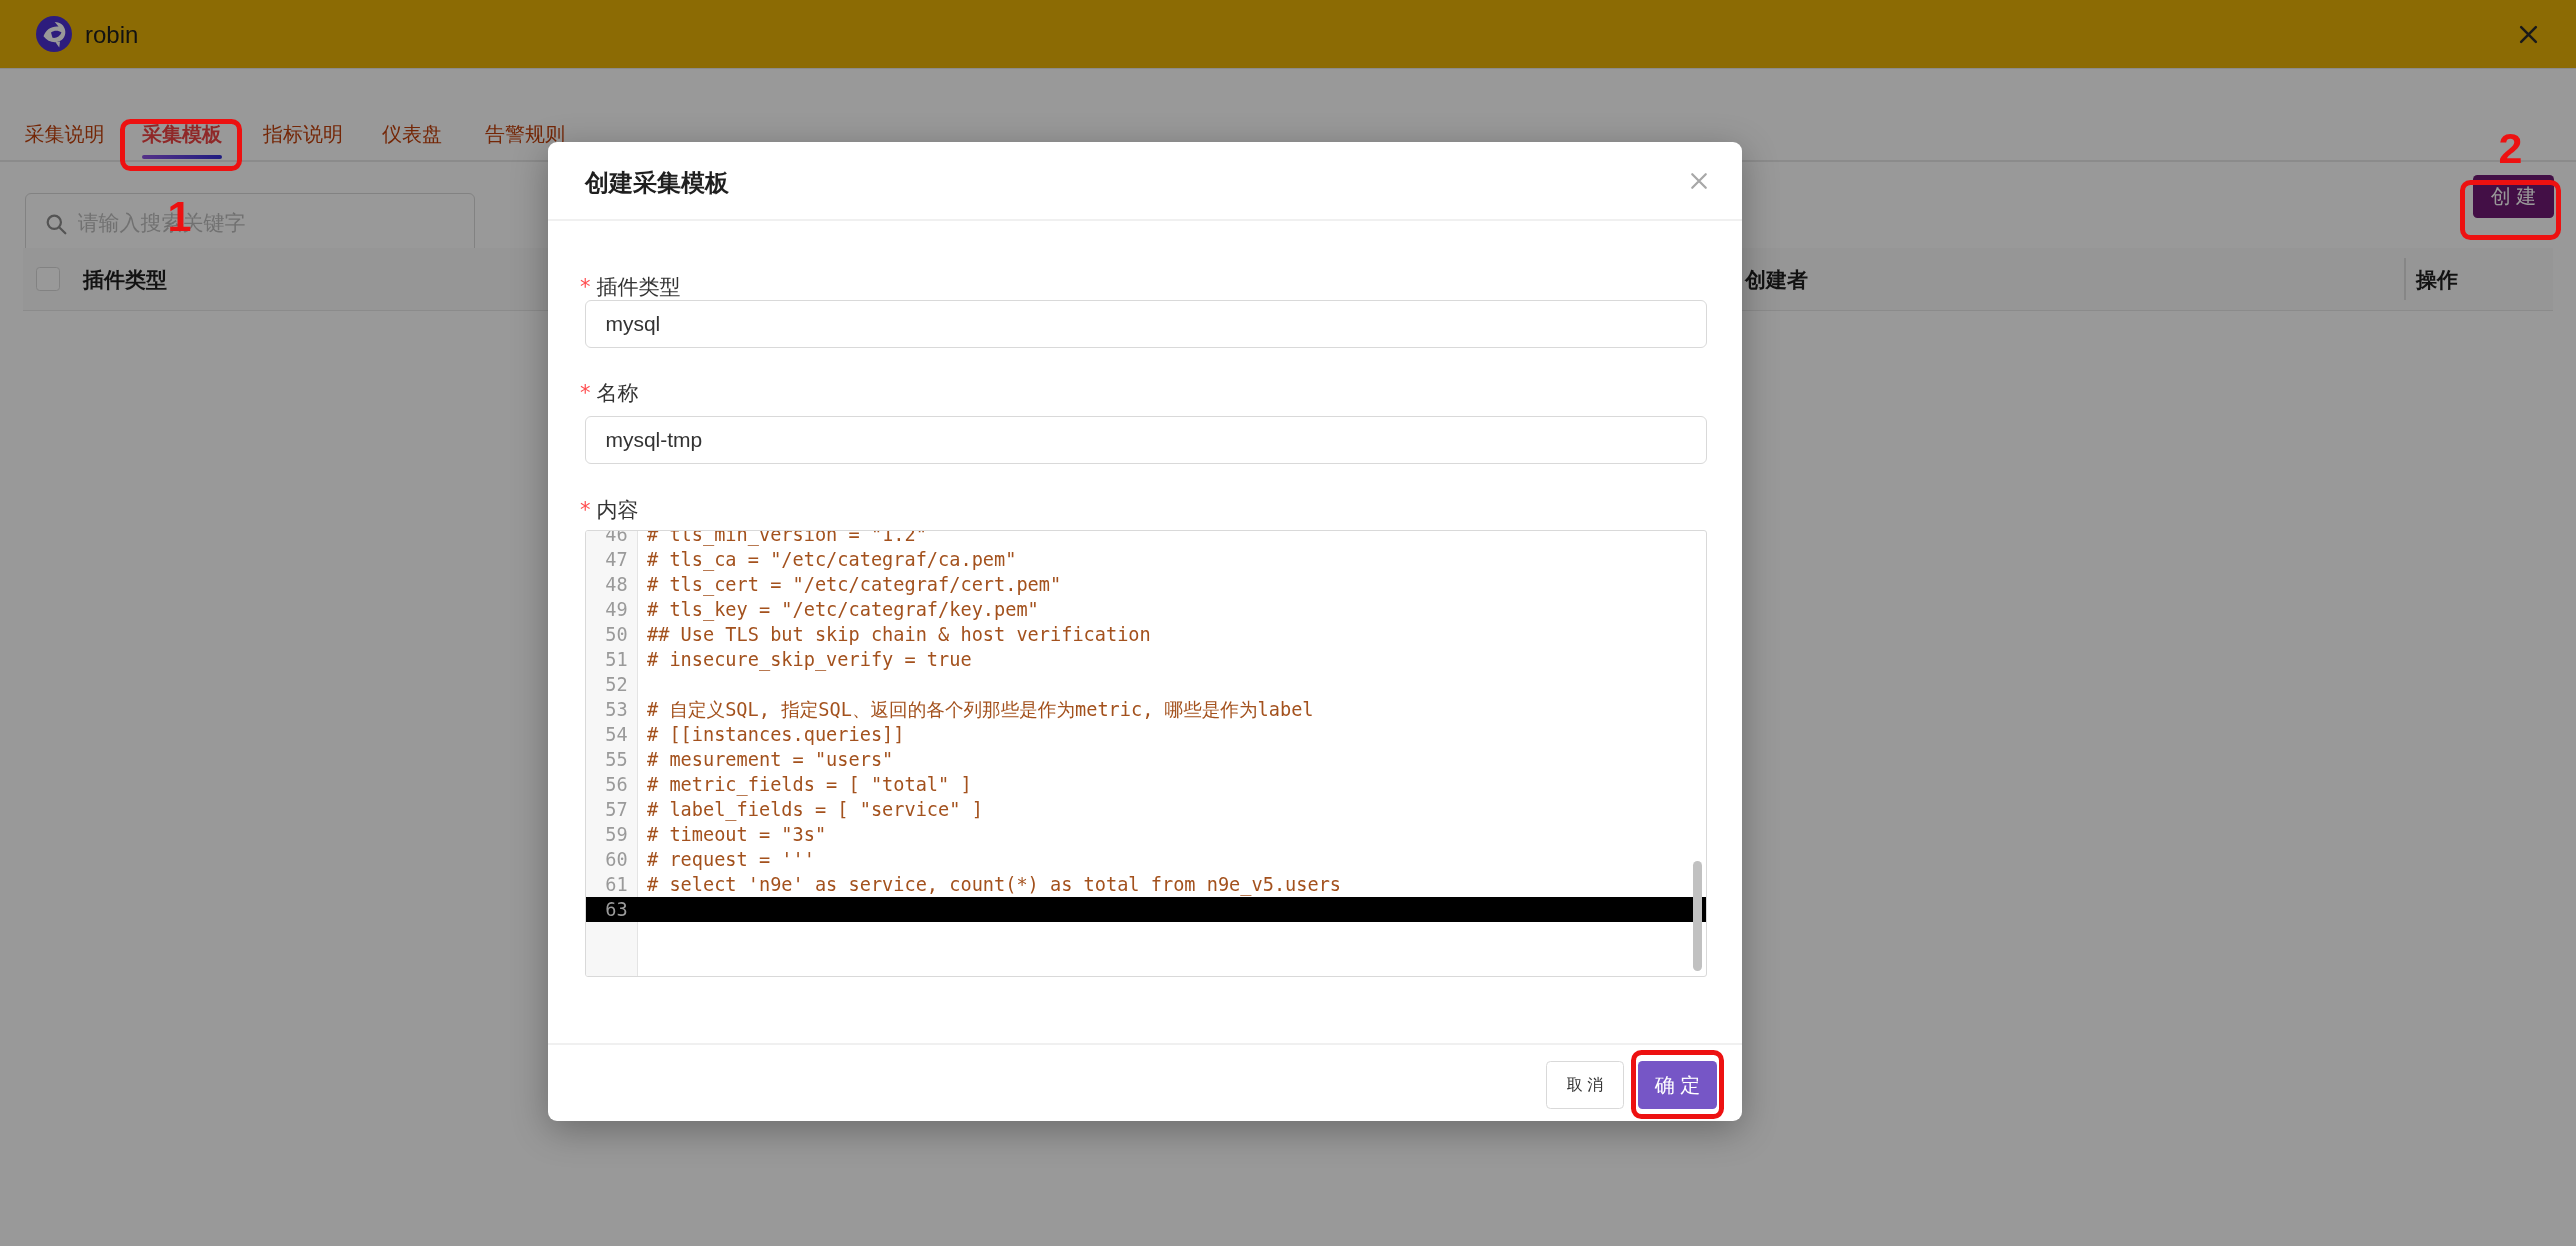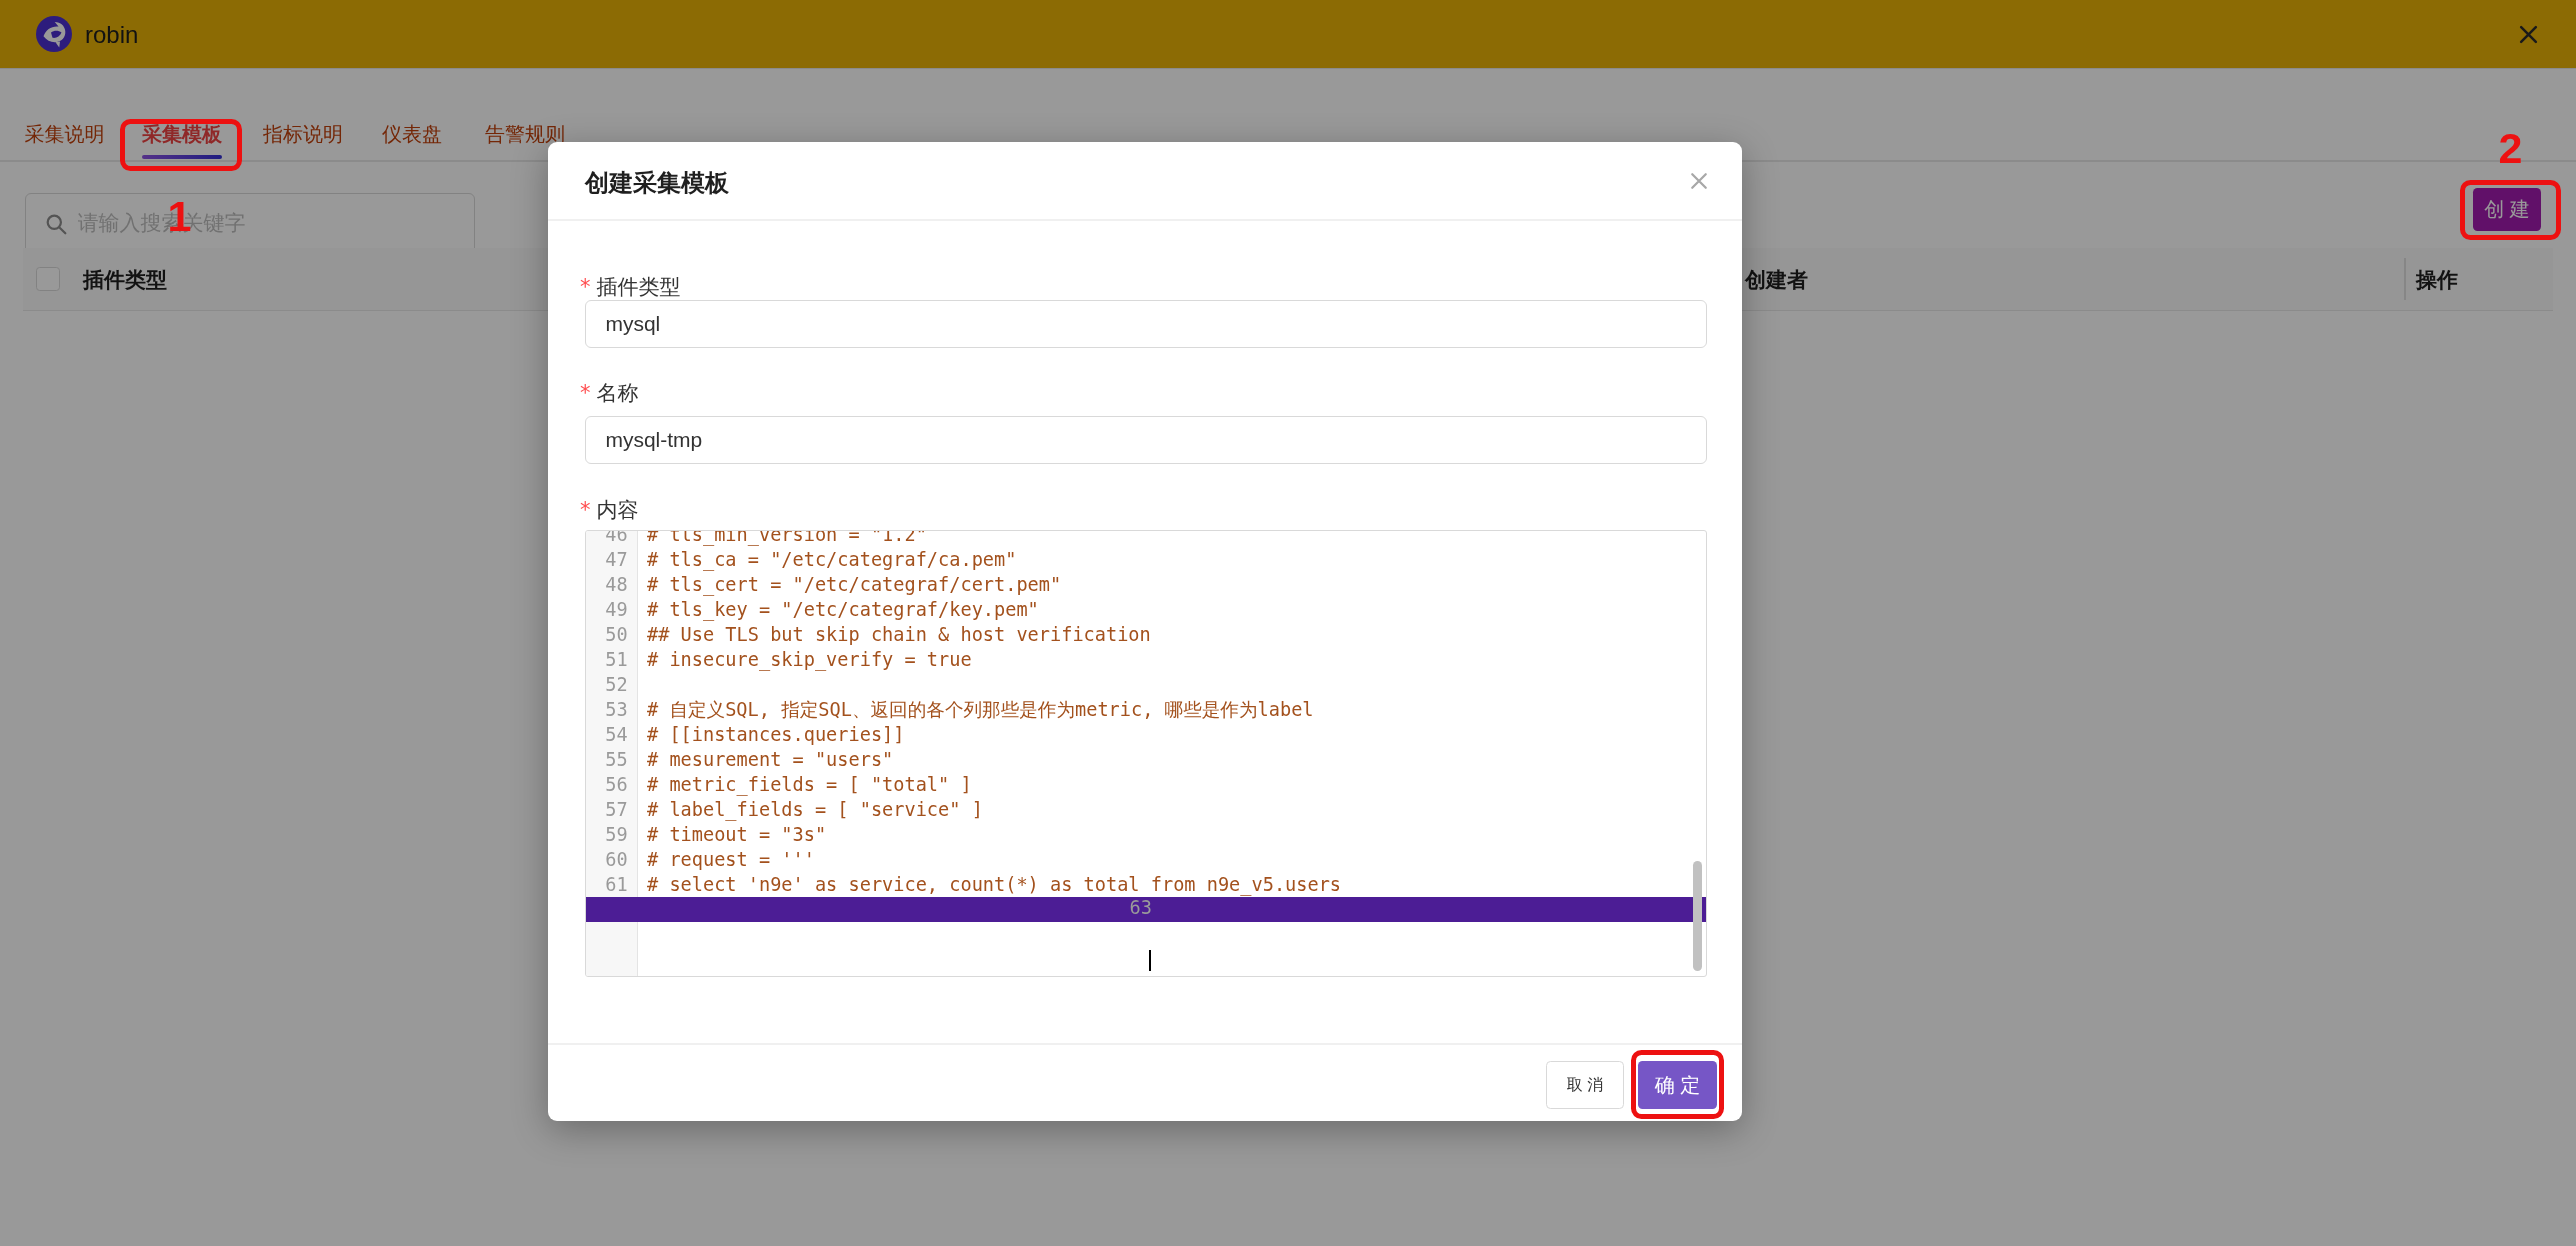--- a/index.html
+++ b/index.html
@@ -18,42 +18,42 @@
   .tab { position:absolute; top:110px; height:49px; line-height:49px; font-size:20px; color:#c2410c; cursor:pointer; white-space:nowrap; }
   .tab.active { color:#ef4444; font-weight:600; }
   .ink-bar { position:absolute; left:0; bottom:0; width:100%; height:4.5px; border-radius:2.2px;
              background:linear-gradient(90deg,#8d52e3,#3530d6); }
 
   
   .search-box { position:absolute; left:24.6px; top:193px; width:450px; height:61px; background:#fff; border:1.5px solid #d9d9d9; border-radius:6px; }
   .search-icon { position:absolute; left:18px; top:18px; width:25px; height:25px; }
   .search-input { position:absolute; left:52px; top:1.5px; width:388px; height:55px; border:none; outline:none; font-size:21px; color:#333; font-family:inherit; background:transparent; }
   .search-input::placeholder { color:#bdbdbd; }
-  .create-btn { position:absolute; left:2473px; top:188px; width:68px; height:43px; background:#a21caf; color:#fff; border:none; border-radius:4.5px; font-size:20px; font-family:inherit; cursor:pointer; }
+  .create-btn { position:absolute; left:2473px; top:175px; width:81px; height:43px; background:#701a75; color:#fff; border:none; border-radius:4.5px; font-size:20px; font-family:inherit; cursor:pointer; }
   .thead { position:absolute; left:23px; top:248px; width:2530px; height:63px; background:#fafafa; border-bottom:1.5px solid #e8e8e8; }
   .thead .cb { position:absolute; left:12.7px; top:19.4px; width:24px; height:24px; background:#fff; border:1.5px solid #d9d9d9; border-radius:3.7px; cursor:pointer; }
   .th { position:absolute; top:0; height:63px; line-height:63px; font-size:21px; font-weight:600; color:#1f1f1f; white-space:nowrap; }
   .th-sep { position:absolute; left:2381px; top:10.4px; width:1.5px; height:42px; background:#e0e0e0; }
 
   
   .overlay { position:absolute; left:0; top:0; width:2576px; height:1247px; background:rgba(0,0,0,0.40); z-index:100; }
   .modal { position:absolute; left:548px; top:142px; width:1194px; height:979px; background:#fff; border-radius:9px; box-shadow:0 9px 36px rgba(0,0,0,0.3); z-index:110; }
   .modal-title { position:absolute; left:37px; top:25px; font-size:24px; font-weight:600; color:#1f1f1f; }
   .modal-close { position:absolute; right:28px; top:24px; width:30px; height:30px; display:flex; align-items:center; justify-content:center; cursor:pointer; }
   .modal-hdiv { position:absolute; left:0; top:77px; width:100%; height:1.5px; background:#f0f0f0; }
   .f-label { position:absolute; left:32px; font-size:21px; color:#333; white-space:nowrap; }
   .f-label .req { color:#ff4d4f; margin-right:6px; font-family:"DejaVu Sans",sans-serif; }
   .f-input { position:absolute; left:37px; width:1122px; height:48px; border:1.5px solid #d9d9d9; border-radius:6px; font-size:21px; color:#333; padding:0 19.4px; outline:none; font-family:inherit; background:#fff; }
 
   
   .editor { position:absolute; left:37px; top:388px; width:1122px; height:447px; border:1.5px solid #d9d9d9; border-radius:3px; background:#fff; overflow:hidden; cursor:text;padding-left:16px; }
   .gutter-bg { position:absolute; left:0; top:0; width:52px; height:100%; background:#f7f7f7; border-right:1.5px solid #e4e4e4; }
   .lines { position:absolute; left:0; top:-9px; width:100%; }
   .code-row { position:relative; display:flex; height:25px; align-items:center; }
-  .code-row.active { background:#4c1d95;flex-direction:column; }
+  .code-row.active { background:#000000; }
   .gut { flex:0 0 52px; text-align:right; padding-right:10.4px; font-family:"DejaVu Sans Mono","Liberation Mono",monospace; font-size:18.6px; color:#9a9a9a; }
   .code-line { flex:1; padding-left:9px; font-family:"DejaVu Sans Mono","Liberation Mono",monospace; font-size:18.6px; color:#a3511d; white-space:pre; }
   .cursor { display:none; width:2.2px; height:21px; background:#000; vertical-align:middle; margin-right:0.7px; }
   .code-row.active .cursor { display:inline-block; }
   .vscroll { position:absolute; right:3.7px; top:330px; width:9px; height:110px; background:#c1c1c1; border-radius:4.5px; cursor:pointer; }
 
   
   .modal-fdiv { position:absolute; left:0; top:901px; width:100%; height:1.5px; background:#f0f0f0; }
   .btn-cancel { position:absolute; left:998px; top:919px; width:78px; height:48px; background:#fff; border:1.5px solid #d9d9d9; border-radius:4.5px; font-size:16px; color:#333; font-family:inherit; cursor:pointer; }
   .btn-ok { position:absolute; left:1090px; top:919px; width:79px; height:48px; background:#7656c6; border:none; border-radius:4.5px; font-size:20px; color:#fff; font-family:inherit; cursor:pointer; }

